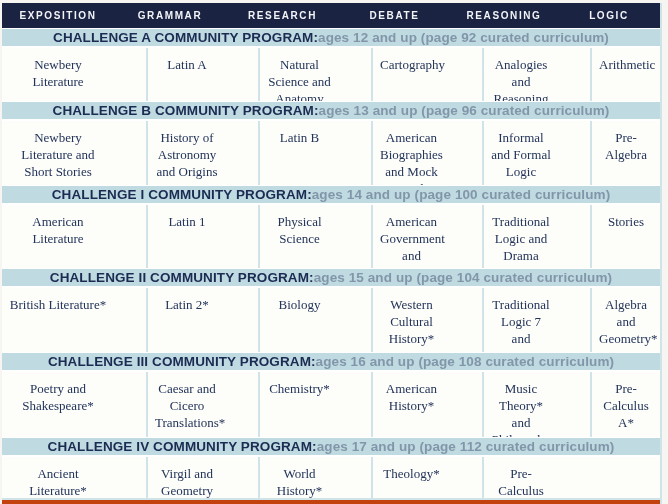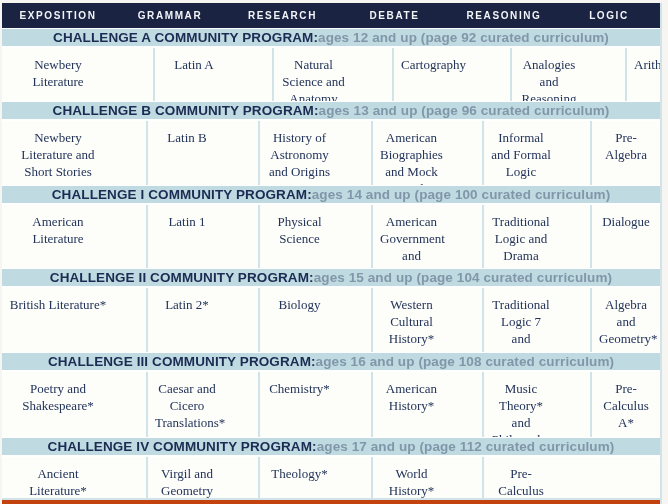--- a/index.html
+++ b/index.html
@@ -87,51 +87,51 @@
       <span class="col">RESEARCH</span>
       <span class="col">DEBATE</span>
       <span class="col">REASONING</span>
       <span class="col">LOGIC</span>
     </div>
   <div id="sections">
       <div class="band">
         <span class="title">CHALLENGE A COMMUNITY PROGRAM:</span>
         <span class="info">ages 12 and up (page 92 curated curriculum)</span>
       </div>
-      <div class="row" style="height: 53px; gap: 7px;">
+      <div class="row" style="height: 53px;">
         <div class="cell">Newbery Literature</div>
         <div class="cell">Latin A</div>
         <div class="cell">Natural Science and Anatomy</div>
         <div class="cell">Cartography</div>
         <div class="cell">Analogies and Reasoning</div>
         <div class="cell">Arithmetic</div>
       </div>
       <div class="band">
         <span class="title">CHALLENGE B COMMUNITY PROGRAM:</span>
         <span class="info">ages 13 and up (page 96 curated curriculum)</span>
       </div>
       <div class="row" style="height: 64px;">
         <div class="cell">Newbery Literature and Short Stories</div>
+        <div class="cell">History of Astronomy and Origins</div>
         <div class="cell">Latin B</div>
-        <div class="cell">History of Astronomy and Origins</div>
         <div class="cell">American Biographies and Mock Trial</div>
         <div class="cell">Informal and Formal Logic</div>
         <div class="cell">Pre-Algebra</div>
       </div>
       <div class="band">
         <span class="title">CHALLENGE I COMMUNITY PROGRAM:</span>
         <span class="info">ages 14 and up (page 100 curated curriculum)</span>
       </div>
       <div class="row" style="height: 63px;">
         <div class="cell">American Literature</div>
         <div class="cell">Latin 1</div>
         <div class="cell">Physical Science</div>
         <div class="cell">American Government and Economics</div>
         <div class="cell">Traditional Logic and Drama</div>
-        <div class="cell">Dialogue</div>
+        <div class="cell">Stories</div>
       </div>
       <div class="band">
         <span class="title">CHALLENGE II COMMUNITY PROGRAM:</span>
         <span class="info">ages 15 and up (page 104 curated curriculum)</span>
       </div>
       <div class="row" style="height: 64px;">
         <div class="cell">British Literature*</div>
         <div class="cell">Latin 2*</div>
         <div class="cell">Biology</div>
         <div class="cell">Western Cultural History*</div>
@@ -150,18 +150,18 @@
         <div class="cell">Music Theory* and Philosophy</div>
         <div class="cell">Pre-Calculus A*</div>
       </div>
       <div class="band">
         <span class="title">CHALLENGE IV COMMUNITY PROGRAM:</span>
         <span class="info">ages 17 and up (page 112 curated curriculum)</span>
       </div>
       <div class="row" style="height: 41px;">
         <div class="cell">Ancient Literature*</div>
         <div class="cell">Virgil and Geometry Translations</div>
+        <div class="cell">World History*</div>
         <div class="cell">Theology*</div>
-        <div class="cell">World History*</div>
         <div class="cell">Pre-Calculus B*</div>
       </div>
     </div>
 </div>
 
 </body></html>

